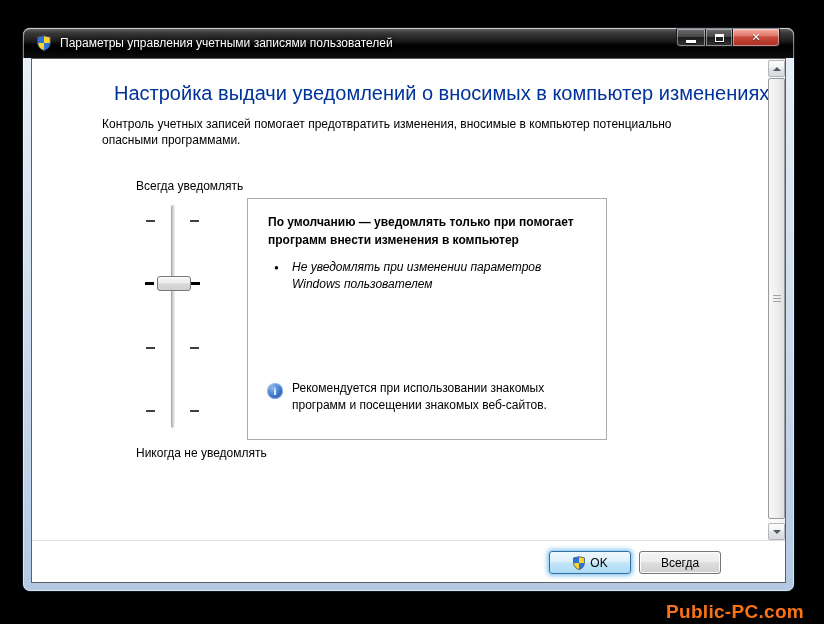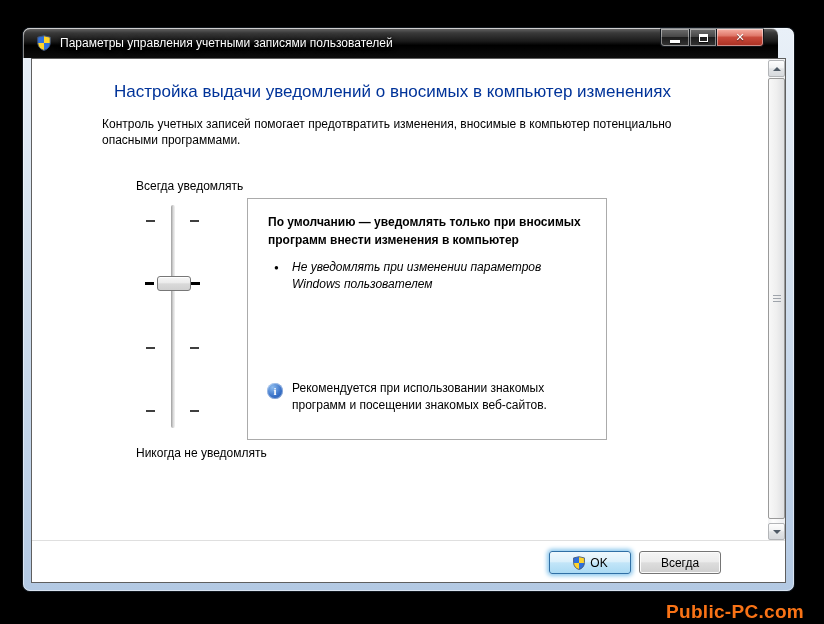--- a/index.html
+++ b/index.html
@@ -12,21 +12,21 @@
   
   .window{
     position:absolute;left:23px;top:28px;width:771px;height:563px;
     border-radius:7px;
     background:linear-gradient(180deg,#e9f0f8 0%,#d6e2ef 35%,#bed1e8 80%,#b3c9e3 100%);
     box-shadow:0 0 0 1px #10161d,0 0 14px rgba(0,0,0,.95);
   }
   .window::after{content:"";position:absolute;inset:0;border-radius:7px;
     border:1px solid rgba(255,255,255,.5);pointer-events:none;}
   .titlebar{
-    position:absolute;left:0;top:0;right:16px;height:30px;
+    position:absolute;left:0;top:0;right:0;height:30px;
     border-radius:7px 7px 0 0;
     background:linear-gradient(180deg,#6a6a6a 0%,#3a3a3a 16%,#1b1b1b 44%,#000 58%,#0c0c0c 100%);
     box-shadow:inset 0 1px 0 rgba(255,255,255,.35);
   }
   .title-icon{position:absolute;left:13px;top:7px;width:16px;height:16px;}
   .title-text{
     position:absolute;left:37px;top:0;line-height:30px;
     color:#fff;font-size:12px;text-shadow:0 1px 3px #000,0 0 6px rgba(0,0,0,.8);
     white-space:nowrap;
   }
@@ -45,21 +45,21 @@
     background:linear-gradient(180deg,#f7b0a4 0%,#e07a6c 38%,#c84a3b 50%,#a92f22 100%),#b03527;
   }
   .glyph-min{width:10px;height:3px;background:#fff;margin-top:8px;box-shadow:0 1px 1px rgba(0,0,0,.7);}
   .glyph-max{width:9px;height:8px;border:1px solid #fff;border-top-width:3px;box-sizing:border-box;box-shadow:0 1px 1px rgba(0,0,0,.7);}
   .glyph-close{color:#fff;font-size:11px;font-weight:bold;text-shadow:0 1px 1px rgba(0,0,0,.6);line-height:17px;}
   
   .client{
     position:absolute;left:8px;top:30px;right:8px;bottom:8px;
     background:#fff;border:1px solid #5f5f5f;
   }
-  .heading{position:absolute;left:82px;top:23px;font-size:17px;color:#003399;white-space:nowrap;}
+  .heading{position:absolute;left:82px;top:23px;font-size:20px;color:#003399;white-space:nowrap;}
   .description{position:absolute;left:70px;top:57px;width:608px;font-size:12px;line-height:16px;color:#000;}
   .uac-link{
     position:absolute;left:81px;top:90px;font-size:12px;color:#0066cc;
     text-decoration:underline;border:1px dotted #7a9cc9;padding:0 1px 1px 1px;cursor:pointer;
   }
   
   .slider-top-label{position:absolute;left:104px;top:120px;font-size:12px;color:#000;}
   .slider-bottom-label{position:absolute;left:104px;top:379px;font-size:12px;color:#000;margin-top:8px;}
   .slider-track{
     position:absolute;left:139px;top:146px;width:4px;height:223px;border-radius:2px;
@@ -177,21 +177,21 @@
     <span class="tick active" style="left:159px;top:223px;"></span>
     <span class="tick" style="left:114px;top:288px;"></span>
     <span class="tick" style="left:158px;top:288px;"></span>
     <span class="tick" style="left:114px;top:351px;"></span>
     <span class="tick" style="left:158px;top:351px;"></span>
     <div class="slider-thumb"></div>
 
     <div class="slider-bottom-label">Никогда не уведомлять</div>
 
     <div class="info-panel">
-      <div class="info-title">По умолчанию — уведомлять только при вносимых программ внести изменения в компьютер</div>
+      <div class="info-title">По умолчанию — уведомлять только при помогает программ внести изменения в компьютер</div>
       <span class="bullet-dot">●</span>
       <div class="bullet-text">Не уведомлять при изменении параметров Windows пользователем</div>
       <span class="note-icon">i</span>
       <div class="note-text">Рекомендуется при использовании знакомых программ и посещении знакомых веб-сайтов.</div>
     </div>
 
     <div class="scrollbar">
       <div class="scroll-btn up">
         <span class="tri-up"></span>
       </div>

